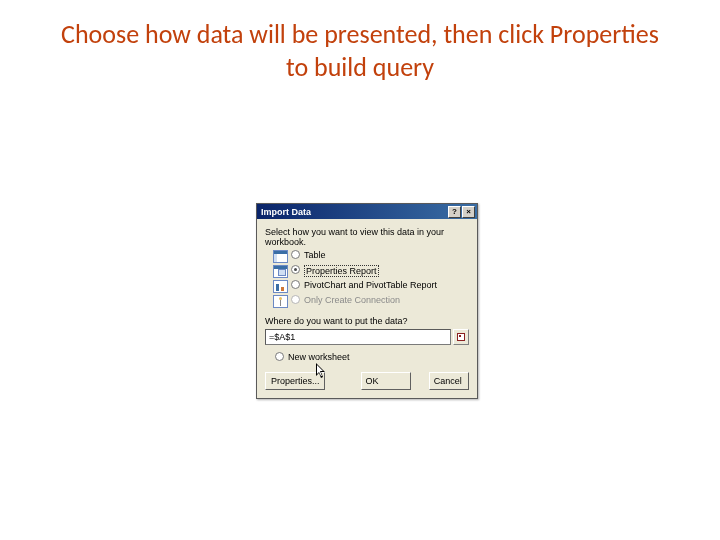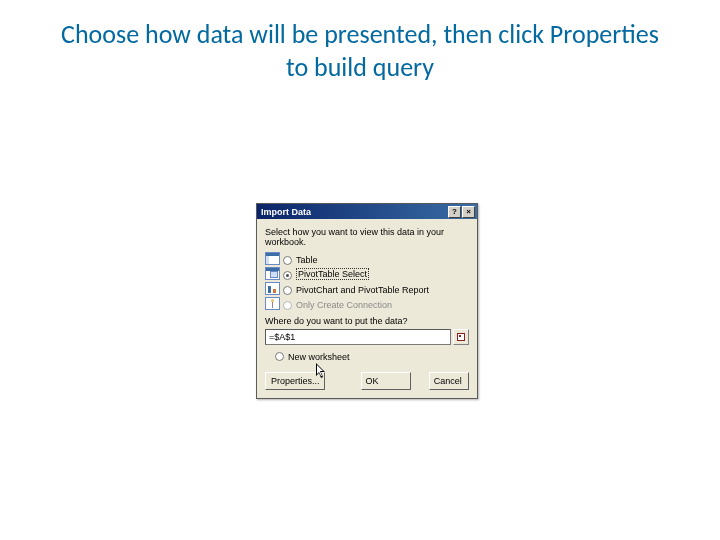--- a/index.html
+++ b/index.html
@@ -7,21 +7,21 @@
     margin: 0;
     width: 720px;
     height: 540px;
     background: #fff;
     font-family: "Calibri", "Segoe UI", Arial, sans-serif;
     position: relative;
   }
   .slide-title {
     text-align: center;
     font-size: 26px;
-    color: #0369a1;
+    color: #c2410c;
     padding: 18px 60px 0 60px;
     line-height: 1.25;
     font-weight: 400;
   }
   .dialog {
     position: absolute;
     left: 256px;
     top: 203px;
     width: 222px;
     font-family: Tahoma, "Segoe UI", Arial, sans-serif;
@@ -67,23 +67,23 @@
   .section-label {
     font-size: 9px;
     margin: 2px 0 3px 0;
   }
   .section-label2 {
     font-size: 9px;
     margin: 6px 0 3px 0;
   }
   .opt-row {
     display: flex;
-    align-items: flex-end;
+    align-items: flex-start;
     height: 15px;
-    margin-left: 0;
+    margin-left: 8px;
   }
   .icon {
     width: 15px;
     height: 13px;
     margin-right: 3px;
     display: inline-block;
     flex-shrink: 0;
   }
   .icon-table {
     background: #fff;
@@ -253,21 +253,21 @@
 
     <div class="opt-row">
       <span class="icon icon-table"></span>
       <span class="radio"></span>
       <span class="opt-label">Table</span>
     </div>
 
     <div class="opt-row">
       <span class="icon icon-pivot"></span>
       <span class="radio checked"></span>
-      <span class="opt-label"><span class="focus-box">PivotTable Select</span></span>
+      <span class="opt-label"><span class="focus-box">Properties Report</span></span>
     </div>
 
     <div class="opt-row">
       <span class="icon icon-pivotchart"></span>
       <span class="radio"></span>
       <span class="opt-label">PivotChart and PivotTable Report</span>
     </div>
 
     <div class="opt-row">
       <span class="icon icon-connection"></span>

